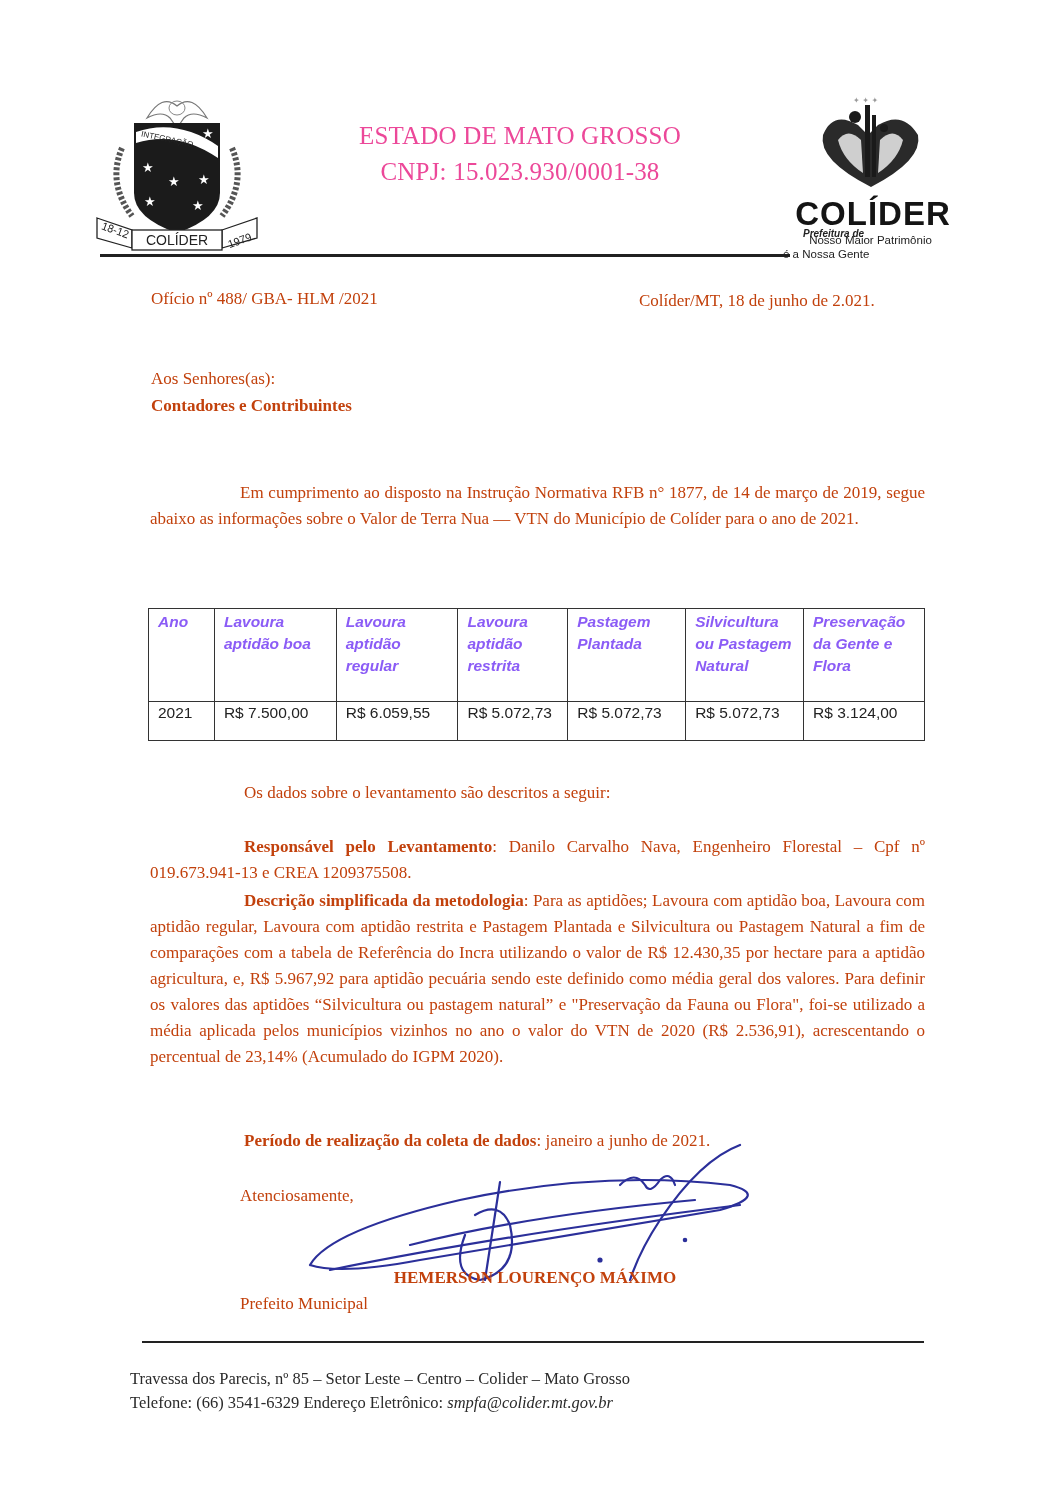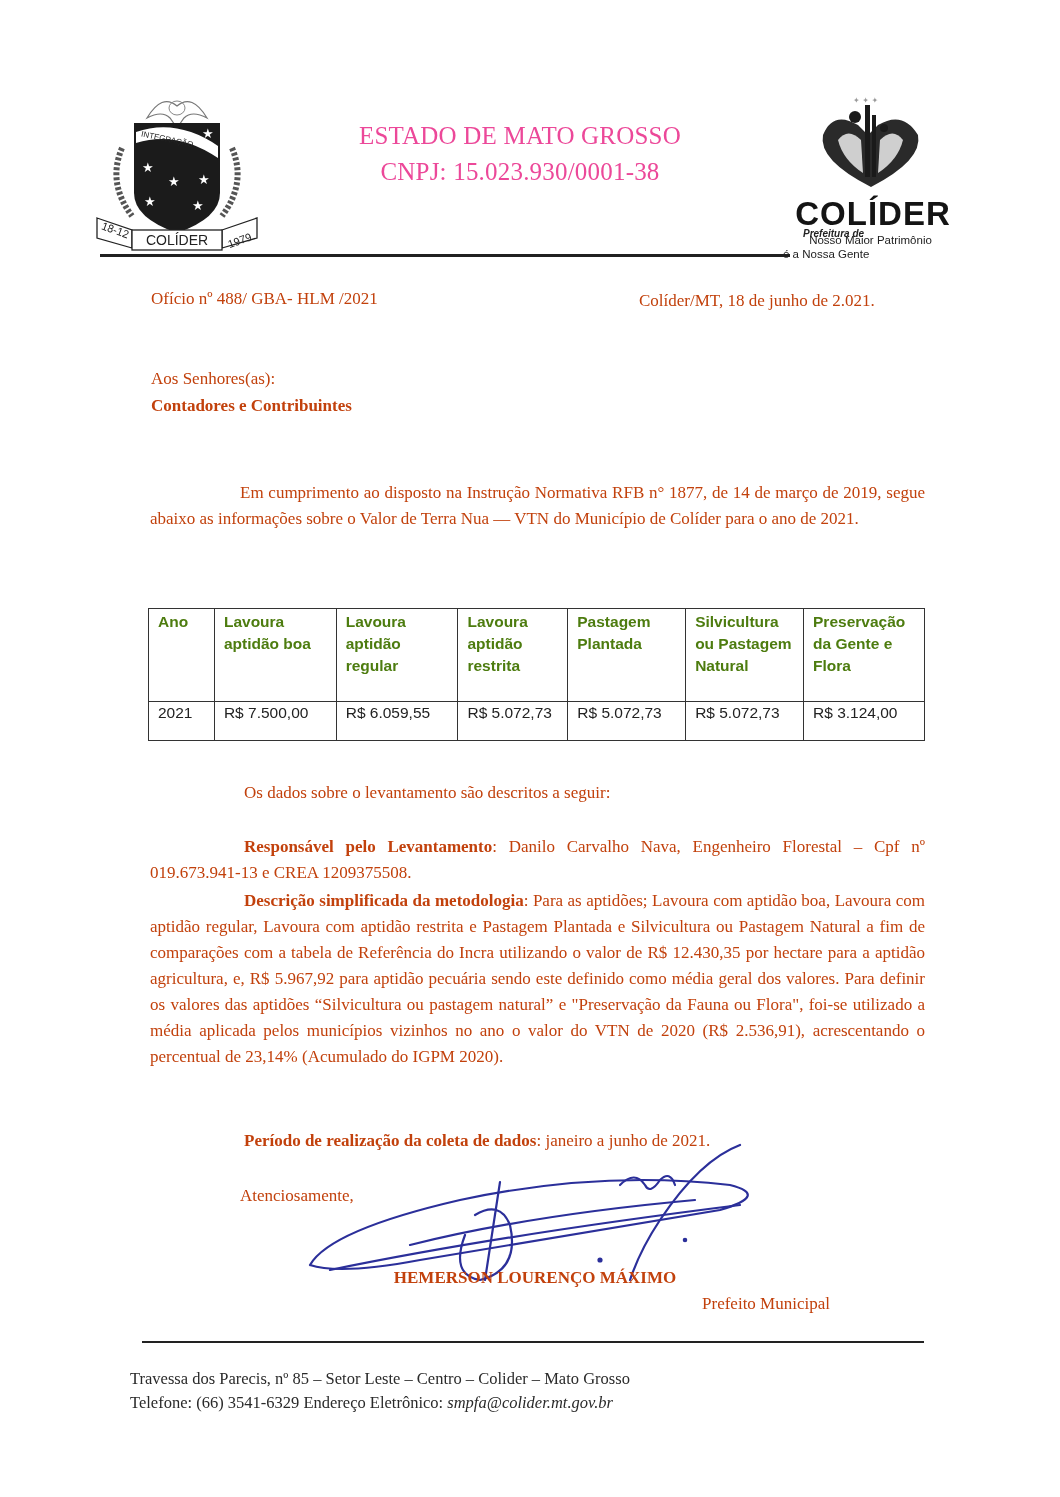--- a/index.html
+++ b/index.html
@@ -20,21 +20,21 @@
     .hrule { position: absolute; left: 100px; top: 254px; width: 690px; height: 3px; background: #202020; }
 
     
     .t { position: absolute; font-size: 17px; line-height: 26px; color: #c2410c; font-family: Liberation Serif, serif; }
     .just { text-align: justify; text-align-last: auto; }
     b { font-weight: bold; }
 
     
     table.vtn { position: absolute; left: 148px; top: 608px; width: 777px; border-collapse: collapse; font-size: 15.5px; }
     table.vtn td, table.vtn th { border: 1.3px solid #333; vertical-align: top; text-align: left; padding: 2px 8px 2px 9px; line-height: 22px; }
-    table.vtn th { font-weight: bold; color: #4d7c0f; height: 93px; }
+    table.vtn th { font-weight: bold; color: #8b5cf6; height: 93px; font-style: italic; }
     table.vtn td { font-weight: normal; color: #222; height: 24px; padding-top: 0; padding-bottom: 16px; }
 
     
     .sig { position: absolute; left: 300px; top: 1140px; width: 480px; height: 150px; }
 
     
     .frule { position: absolute; left: 142px; top: 1341px; width: 782px; height: 2px; background: #222; }
     .foot { position: absolute; left: 130px; width: 800px; font-family: "Liberation Serif", serif; font-size: 16.5px; color: #2a2a2a; }
     .foot i { font-style: italic; }
   </style>
@@ -153,17 +153,17 @@
     <path d="M110 105 Q230 75 395 60"></path>
     <path d="M200 42 L185 140 M175 75 Q200 60 210 85 Q220 130 180 140 Q150 135 165 95"></path>
     <path d="M320 45 Q335 30 345 45 Q350 55 360 40 Q370 30 375 45"></path>
     <path d="M440 5 Q400 20 360 80 Q340 110 330 140"></path>
     <circle cx="300" cy="120" r="1.5" fill="#2b2f9a"></circle>
     <circle cx="385" cy="100" r="1.2" fill="#2b2f9a"></circle>
   </g>
 </svg>
 
 <div class="t" style="left:240px; top:1265px; width:590px; text-align:center; font-weight:bold;">HEMERSON LOURENÇO MÁXIMO</div>
-<div class="t" style="left:240px; top:1291px; width:590px; text-align:right;">Prefeito Municipal</div>
+<div class="t" style="left:240px; top:1291px; width:590px; text-align:left;">Prefeito Municipal</div>
 
 <div class="frule"></div>
 <div class="foot" style="top:1369px;">Travessa dos Parecis, nº 85  –  Setor Leste  –  Centro  –  Colider  –  Mato Grosso</div>
 <div class="foot" style="top:1393px;"><span>Telefone: (66) 3541-6329   Endereço Eletrônico: </span><i>smpfa@colider.mt.gov.br</i></div>
 
 </body></html>

